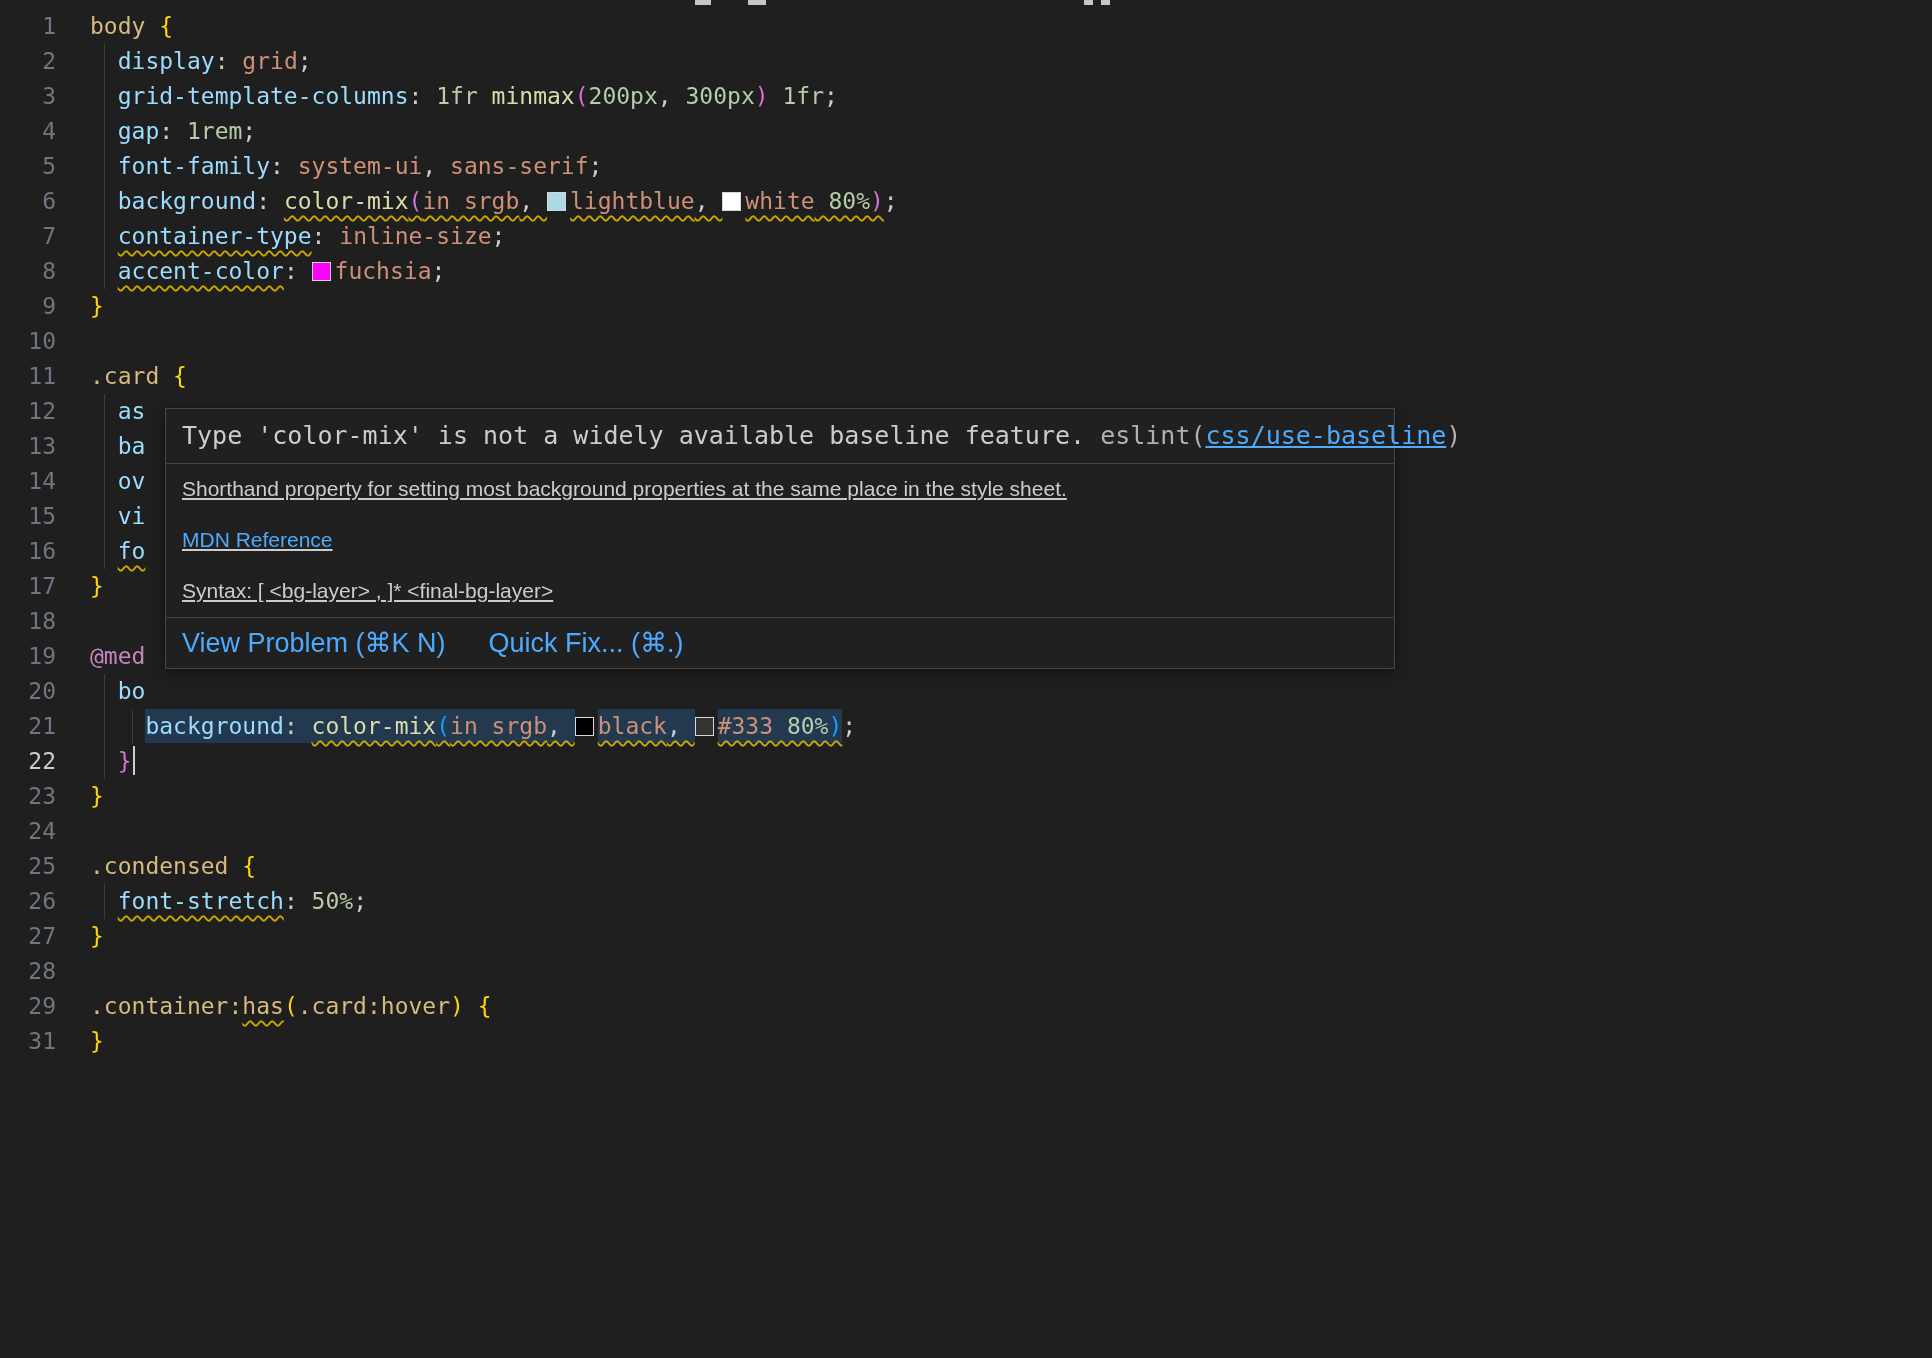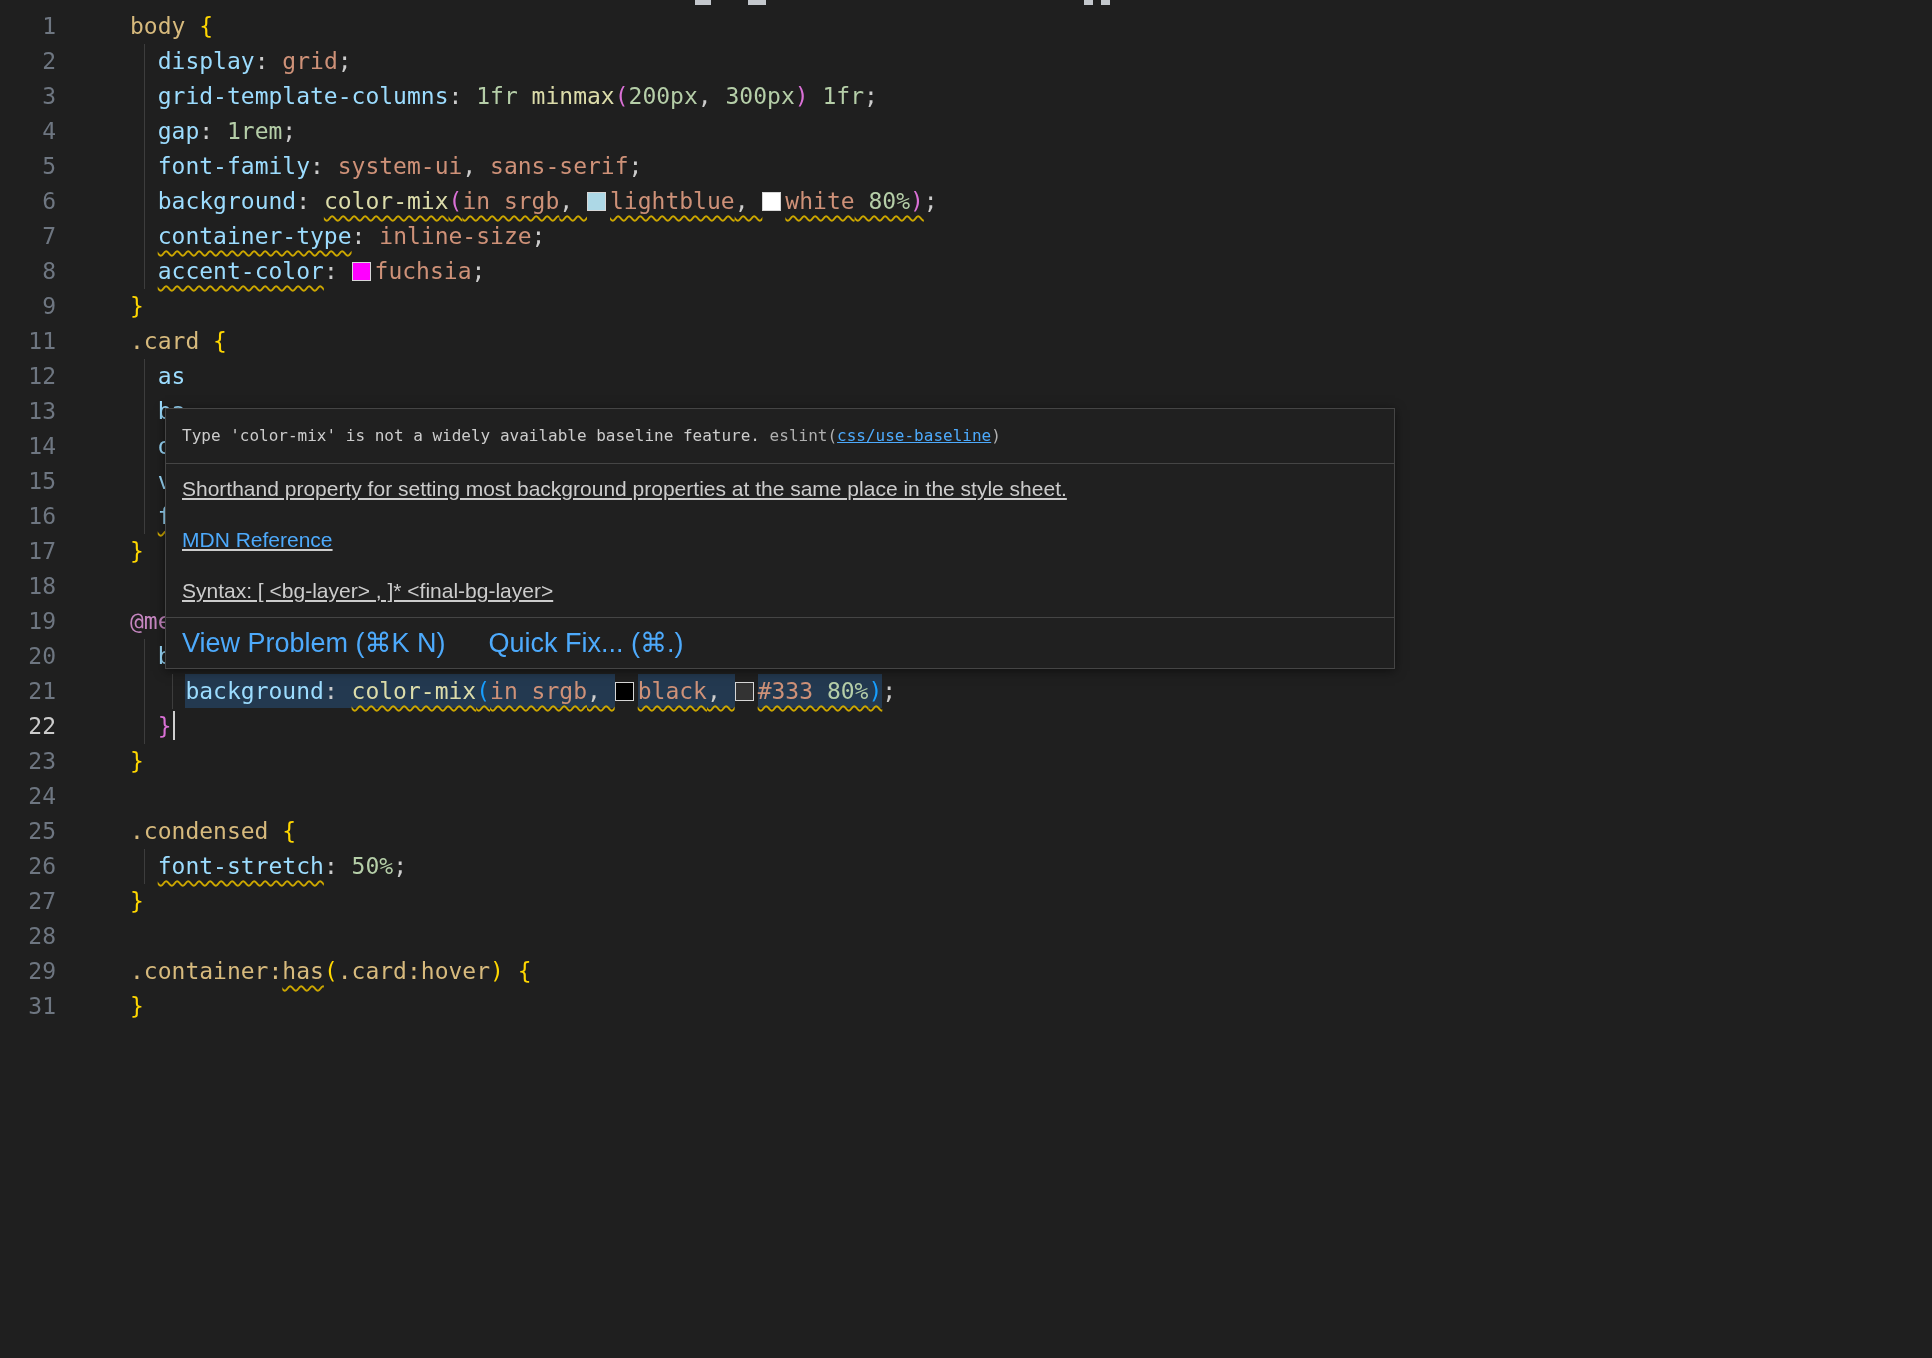--- a/index.html
+++ b/index.html
@@ -24,21 +24,21 @@
     line-height: 35px;
   }
   .gutter {
     flex: 0 0 56px;
     text-align: right;
     color: var(--line-number, #6e7681);
     user-select: none;
   }
   .gutter.active { color: var(--line-number-active, #cccccc); }
   .code {
-    margin-left: 74px;
+    margin-left: 34px;
     position: relative;
     white-space: pre;
     flex: 1;
   }
   .guide {
     position: absolute;
     top: 0; bottom: 0;
     width: 1px;
     background: #3d3d3d;
   }
@@ -92,21 +92,21 @@
     width: 1230px;
     background: #202020;
     border: 1px solid var(--tooltip-border, #454545);
     box-shadow: 0 2px 10px rgba(0,0,0,0.5);
     z-index: 10;
     color: #cccccc;
   }
   .diag-row {
     padding: 12px 16px;
     font-family: "DejaVu Sans Mono", monospace;
-    font-size: 16px;
+    font-size: 25px;
     line-height: 30px;
     white-space: nowrap;
   }
   .diag-dim { color: #b0b0b0; }
   .divider { height: 1px; background: var(--tooltip-border, #454545); }
   .docs { padding: 0 16px; font-size: 21px; line-height: 26px; text-decoration: underline; }
   .docs p { margin: 25px 0; }
   .docs p:first-child { margin-top: 12px; }
   .docs p:last-child { margin-bottom: 13px; }
   .actions {
@@ -164,20 +164,24 @@
         <div class="gutter">7</div>
         <div class="code"><span class="guide" style="left: 13.85px;"></span><span class="t-pun">  </span><span class="t-prop sq">container-type</span><span class="t-pun">: </span><span class="t-val">inline-size</span><span class="t-pun">;</span></div>
       </div>
       <div class="line">
         <div class="gutter">8</div>
         <div class="code"><span class="guide" style="left: 13.85px;"></span><span class="t-pun">  </span><span class="t-prop sq">accent-color</span><span class="t-pun">: </span><span class="swatch" style="background: rgb(255, 0, 255);"></span><span class="t-val">fuchsia</span><span class="t-pun">;</span></div>
       </div>
       <div class="line">
         <div class="gutter">9</div>
         <div class="code"><span class="t-b1">}</span></div>
+      </div>
+      <div class="line">
+        <div class="gutter">10</div>
+        <div class="code"></div>
       </div>
       <div class="line">
         <div class="gutter">11</div>
         <div class="code"><span class="t-sel">.card </span><span class="t-b1">{</span></div>
       </div>
       <div class="line">
         <div class="gutter">12</div>
         <div class="code"><span class="guide" style="left: 13.85px;"></span><span class="t-pun">  </span><span class="t-prop">as</span></div>
       </div>
       <div class="line">

